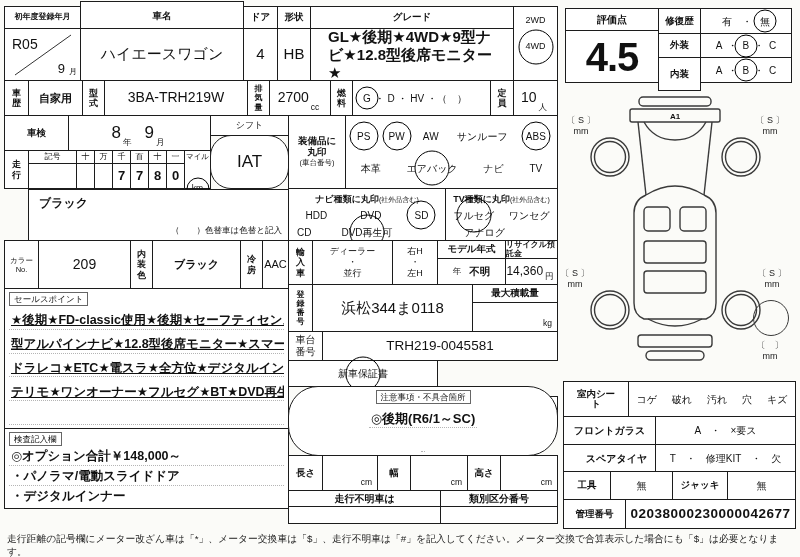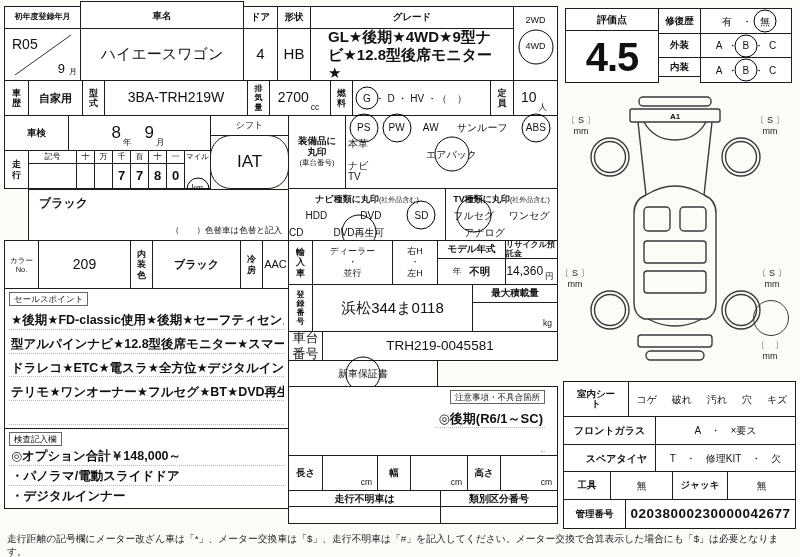--- a/index.html
+++ b/index.html
@@ -174,37 +174,37 @@
   <span style="font-size:7.5px;margin-top:2px;">(車台番号)</span>
 </div>
 <div class="cell col" style="left:345px;top:115px;width:213px;height:74px;justify-content:space-around;padding:4px 2px;">
   <div style="display:flex;width:100%;justify-content:space-around;align-items:center;">
     <span class="eqitem ring md">PS</span>
     <span class="eqitem ring md">PW</span>
     <span class="eqitem">AW</span>
     <span class="eqitem">サンルーフ</span>
     <span class="eqitem ring md">ABS</span>
   </div>
-  <div style="display:flex;width:100%;justify-content:space-around;flex-direction:column;">
+  <div style="display:flex;width:100%;justify-content:space-around;align-items:center;">
     <span class="eqitem">本革</span>
     <span class="eqitem ring lg">エアバック</span>
     <span class="eqitem">ナビ</span>
     <span class="eqitem">TV</span>
   </div>
 </div>
 
 <div class="cell col" style="left:288px;top:188px;width:158px;height:53px;justify-content:flex-start;">
   <div style="margin-top:3px;"><span style="font-size:9px;font-weight:bold;">ナビ種類に丸印</span><span style="font-size:7px;">(社外品含む)</span></div>
   <div style="display:flex;width:100%;justify-content:space-around;margin-top:5px;">
     <span class="eqitem">HDD</span>
     <span class="eqitem">DVD</span>
     <span class="eqitem ring md">SD</span>
   </div>
   <div style="display:flex;width:100%;justify-content:flex-start;margin-top:6px;">
-    <span class="eqitem" style="margin-left:0;">CD</span>
+    <span class="eqitem" style="margin-left:8px;">CD</span>
     <span class="eqitem ring lg" style="margin-left:30px;">DVD再生可</span>
   </div>
 </div>
 <div class="cell col" style="left:445px;top:188px;width:113px;height:53px;justify-content:flex-start;">
   <div style="margin-top:3px;"><span style="font-size:9px;font-weight:bold;">TV種類に丸印</span><span style="font-size:7px;">(社外品含む)</span></div>
   <div style="display:flex;width:100%;justify-content:space-around;margin-top:5px;">
     <span class="eqitem ring lg">フルセグ</span>
     <span class="eqitem">ワンセグ</span>
   </div>
   <div style="display:flex;width:100%;margin-top:6px;">
@@ -232,21 +232,21 @@
 <div class="cell bold" style="left:152px;top:240px;width:89px;height:49px;font-size:11px;">
     <span>ブラック</span>
   </div>
 <div class="cell" style="left:240px;top:240px;width:23px;height:49px;">
     <span class="vtxt">冷房</span>
   </div>
 <div class="cell" style="left:262px;top:240px;width:27px;height:49px;font-size:11px;">
     <span>AAC</span>
   </div>
 
-<div class="cell col" style="left:4px;top:288px;width:285px;height:141px;justify-content:flex-start;align-items:stretch;padding:3px 4px;">
+<div class="cell col" style="left:4px;top:288px;width:285px;height:141px;justify-content:flex-start;align-items:stretch;padding:3px 4px;text-decoration:underline;">
   <div><span class="tab">セールスポイント</span></div>
   <div class="salesline dotl">
       <span>★後期★FD-classic使用★後期★セーフティセンス★9</span>
     </div>
   <div class="salesline dotl">
       <span>型アルパインナビ★12.8型後席モニター★スマートキー2ケ★</span>
     </div>
   <div class="salesline dotl">
       <span>ドラレコ★ETC★電スラ★全方位★デジタルインナーミラー★ス</span>
     </div>
@@ -303,33 +303,33 @@
 <div class="cell" style="left:312px;top:284px;width:161px;height:48px;font-size:15px;">
     <span>浜松344ま0118</span>
   </div>
 <div class="cell lab" style="left:472px;top:284px;width:86px;height:19px;">
     <span>最大積載量</span>
   </div>
 <div class="cell" style="left:472px;top:302px;width:86px;height:30px;">
   <span style="position:absolute;right:5px;bottom:3px;font-size:8.5px;">kg</span>
 </div>
 
-<div class="cell" style="left:288px;top:331px;width:35px;height:30px;font-size:13px;line-height:1.2;text-align:center;font-family:Liberation Serif, serif;">
+<div class="cell" style="left:288px;top:331px;width:35px;height:30px;font-size:10px;line-height:1.2;text-align:center;font-family:Liberation Serif, serif;">
     <span style="width:28px;">車台番号</span>
   </div>
 <div class="cell" style="left:322px;top:331px;width:236px;height:30px;font-size:13.5px;">
     <span>TRH219-0045581</span>
   </div>
 <div class="cell" style="left:288px;top:360px;width:150px;height:27px;">
     <span class="ring lg" style="font-size:10px;">新車保証書</span>
   </div>
 <div class="cell" style="left:437px;top:360px;width:121px;height:27px;margin-top:36px;">
     <span class="ring lg" style="font-size:10px;">車両取説</span>
   </div>
-<div class="cell col" style="left:288px;top:386px;width:270px;height:70px;justify-content:flex-start;align-items:flex-end;padding:3px 12px;">
+<div class="cell col" style="left:288px;top:386px;width:270px;height:70px;justify-content:flex-start;align-items:center;padding:3px 12px;border-radius:30px;">
   <div><span class="tab">注意事項・不具合箇所</span></div>
   <div class="salesline dotl" style="font-size:13px;">
       <span>◎後期(R6/1～SC)</span>
     </div>
   <div class="salesline dotl"></div>
 </div>
 
 <div class="cell lab" style="left:288px;top:455px;width:35px;height:36px;">
     <span>長さ</span>
   </div>
@@ -373,21 +373,21 @@
 <div class="cell lab" style="left:658px;top:33px;width:43px;height:25px;">
     <span>外装</span>
   </div>
 <div class="cell" style="left:700px;top:33px;width:92px;height:25px;font-size:10px;">
   <span>A</span>
     <span style="margin:0 5px;">・</span>
   <span class="ring sm">B</span>
   <span style="margin:0 5px;">・</span>
     <span>C</span>
 </div>
-<div class="cell lab" style="left:658px;top:57px;width:43px;height:20px;">
+<div class="cell lab" style="left:658px;top:57px;width:43px;height:34px;">
     <span>内装</span>
   </div>
 <div class="cell" style="left:700px;top:57px;width:92px;height:26px;font-size:10px;">
   <span>A</span>
     <span style="margin:0 5px;">・</span>
   <span class="ring sm">B</span>
   <span style="margin:0 5px;">・</span>
     <span>C</span>
 </div>
 

